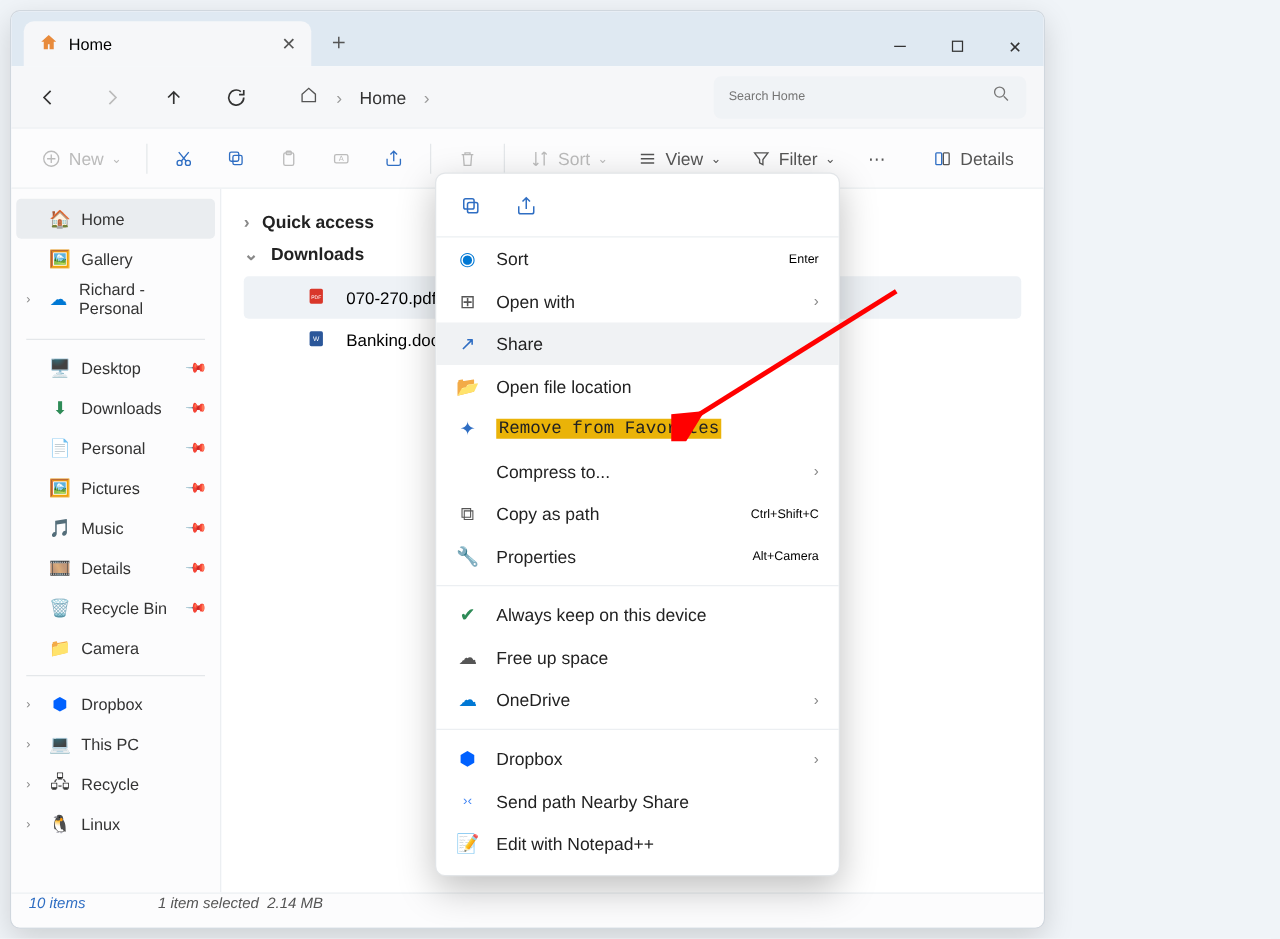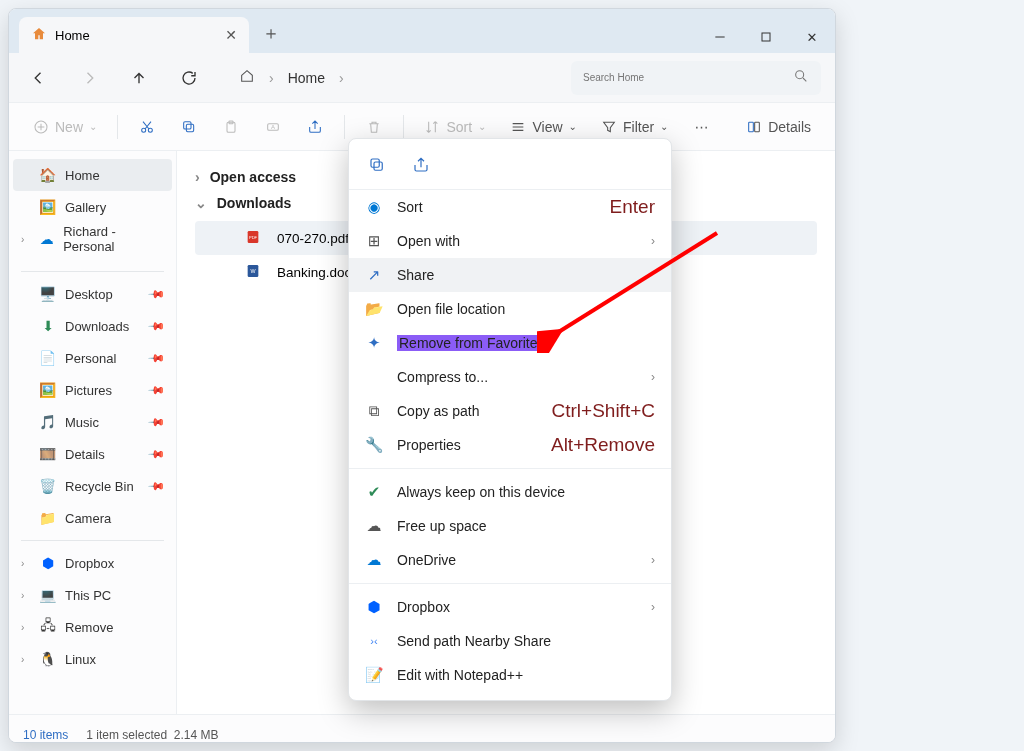--- a/index.html
+++ b/index.html
@@ -47,32 +47,32 @@
 .row { height: 34px; display: flex; align-items: center; gap: 14px; padding-left: 50px; font-size: 13.5px; border-radius: 4px; }
 .row.sel { background: #eef2f6; }
 .row .fico { width: 18px; }
 
 
 .ctxmenu { position: absolute; left: 348px; top: 138px; width: 324px; background: #fff; border-radius: 8px; box-shadow: 0 10px 30px rgba(0,0,0,0.25); border: 1px solid #e2e5e8; padding: 8px 0; font-size: 14px; z-index: 10; }
 .ctop { display: flex; gap: 16px; padding: 4px 14px 10px; border-bottom: 1px solid #eceff2; }
 .ctop div { width: 28px; height: 28px; display: flex; align-items: center; justify-content: center; color: #2f6ec3; }
 .citem { display: flex; align-items: center; gap: 14px; height: 34px; padding: 0 16px; color: #222; }
 .citem .ci { width: 18px; text-align: center; color: #555; font-size: 15px; }
-.citem .sc { margin-left: auto; color: #7f1d1d; font-size: 19px; }
+.citem .sc { margin-left: auto; color: #000000; font-size: 10px; }
 .citem .arr { margin-left: auto; color: #888; font-size: 12px; }
 .citem.hi { background: #f0f2f4; }
 .csep { border: none; border-top: 1px solid #eceff2; margin: 6px 0; }
-.highlight { background: #8b5cf6; padding: 0 2px; }
+.highlight { background: #eab308; padding: 0 2px; font-family: Liberation Mono, monospace; }
 
 
 .ann-arrow { position: absolute; left: 537px; top: 223px; pointer-events: none; z-index: 20; }
 
 
-.status { height: 28px; background: #fcfcfd; border-top: 1px solid #eceff2; display: flex; align-items: flex-end; padding: 0 14px; gap: 18px; font-size: 12px; color: #2f6ec3; }
-.status span.gray { color: #555; }
+.status { height: 28px; background: #fcfcfd; border-top: 1px solid #eceff2; display: flex; align-items: flex-start; padding: 0 14px; gap: 18px; font-size: 12px; color: #2f6ec3; font-style: italic; }
+.status span.gray { color: #555; margin-left: 40px; }
 
 svg.icon { width: 16px; height: 16px; }
 svg.icon18 { width: 18px; height: 18px; }
 </style>
 </head>
 <body>
 
 <div class="window">
 
   <div class="titlebar">
@@ -290,33 +290,33 @@
           <span>Dropbox</span>
         </div>
       <div class="sbitem">
           <span class="chev">›</span>
           <span class="ico">💻</span>
           <span>This PC</span>
         </div>
       <div class="sbitem">
           <span class="chev">›</span>
           <span class="ico">🖧</span>
-          <span>Remove</span>
+          <span>Recycle</span>
         </div>
       <div class="sbitem">
           <span class="chev">›</span>
           <span class="ico">🐧</span>
           <span>Linux</span>
         </div>
     </div>
 
     <div class="main">
       <div class="group">
           <span style="color:#888">›</span>
-          <span>Open access</span>
+          <span>Quick access</span>
         </div>
       <div class="group">
           <span style="color:#888">⌄</span>
           <span>Downloads</span>
         </div>
       <div class="row sel">
         <span class="fico"><svg class="icon" viewBox="0 0 24 24">
               <rect x="4" y="3" width="16" height="18" rx="2" fill="#d9372a"></rect>
               <text x="12" y="15" text-anchor="middle" font-size="6" fill="#fff">PDF</text>
             </svg></span>
@@ -380,21 +380,21 @@
       <span class="arr">›</span>
     </div>
   <div class="citem">
       <span class="ci">⧉</span>
       <span>Copy as path</span>
       <span class="sc">Ctrl+Shift+C</span>
     </div>
   <div class="citem">
       <span class="ci">🔧</span>
       <span>Properties</span>
-      <span class="sc">Alt+Remove</span>
+      <span class="sc">Alt+Camera</span>
     </div>
   <hr class="csep">
   <div class="citem">
       <span class="ci" style="color:#2e8b57">✔</span>
       <span>Always keep on this device</span>
     </div>
   <div class="citem">
       <span class="ci">☁</span>
       <span>Free up space</span>
     </div>

